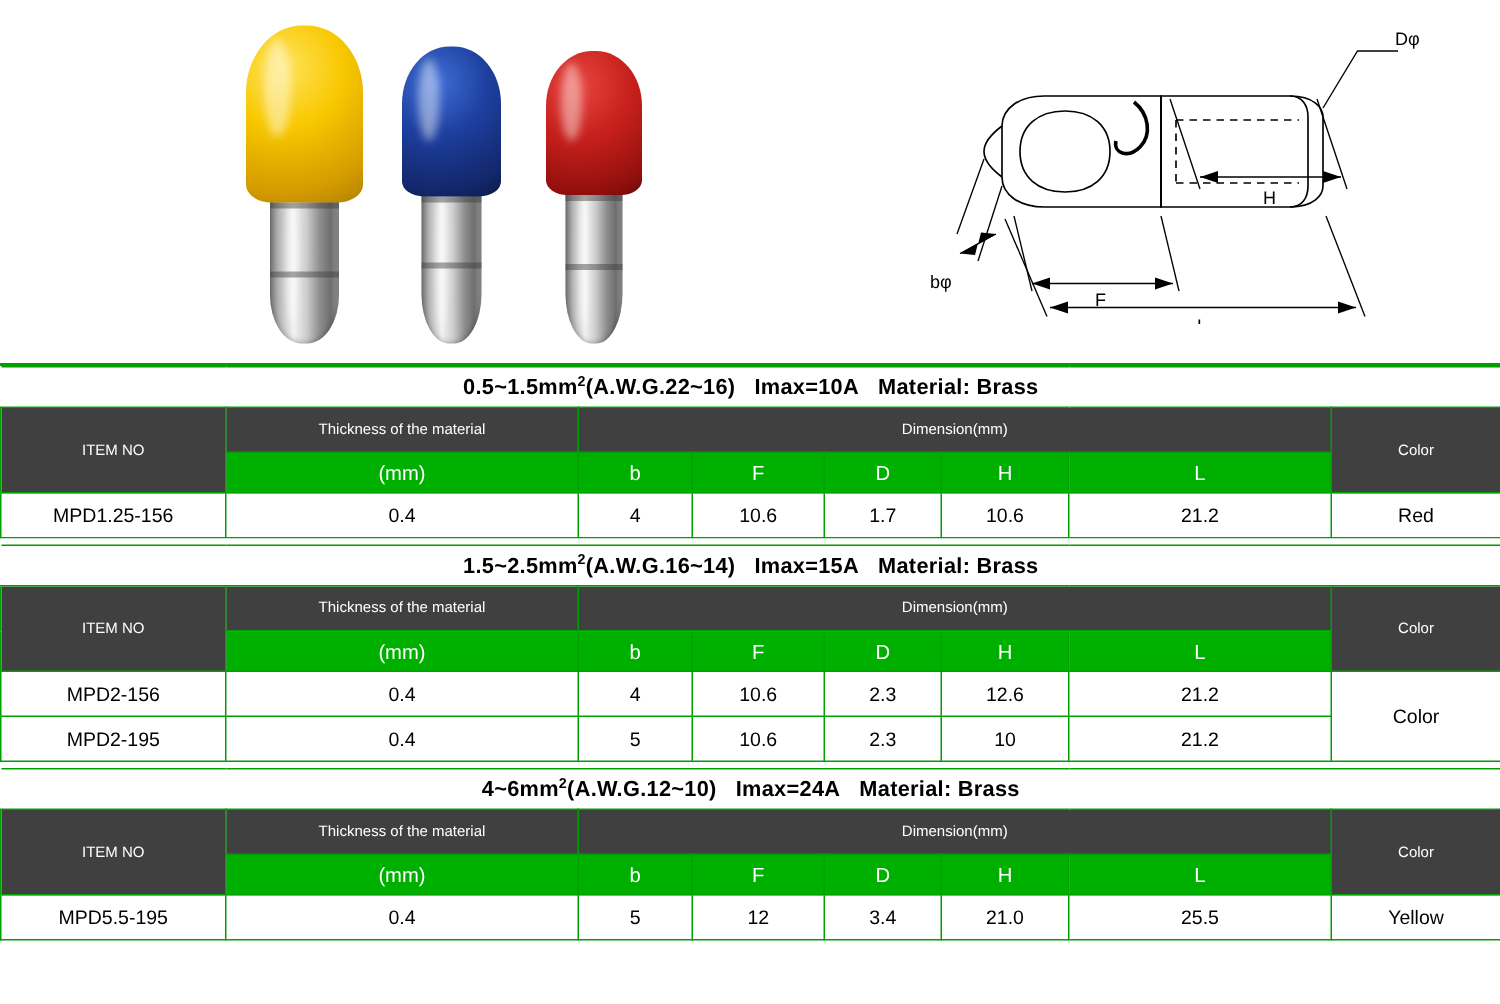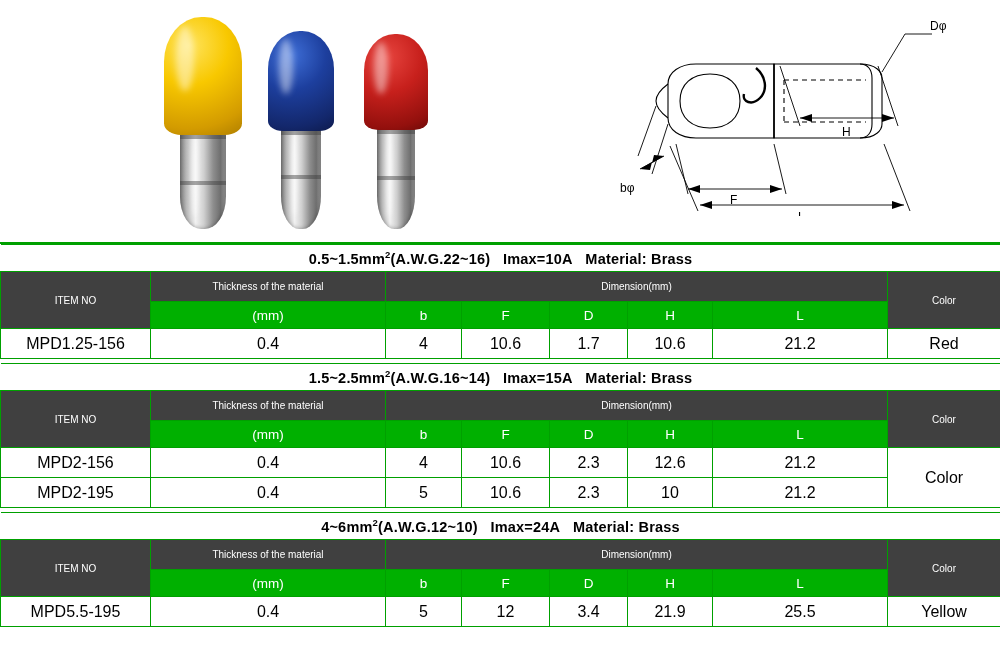--- a/index.html
+++ b/index.html
@@ -140,21 +140,21 @@
   .hdr2 td {
     background: #00b000;
     color: #ffffff;
     font-weight: normal;
     height: 26px;
     font-size: 13.5px;
   }
   .data td {
     height: 29px;
     background: #ffffff;
-    font-size: 16px;
+    font-size: 13px;
   }
   .sup { font-size: 9.5px; vertical-align: super; }
   .gap { height: 4px; background: #ffffff; }
 
   
   col.c-item { width: 150px; }
   col.c-thick { width: 235px; }
   col.c-b { width: 76px; }
   col.c-f { width: 88px; }
   col.c-d { width: 78px; }
@@ -404,21 +404,21 @@
           <td>D</td>
           <td>H</td>
           <td>L</td>
         </tr>
         <tr class="data">
           <td>MPD5.5-195</td>
           <td>0.4</td>
           <td>5</td>
           <td>12</td>
           <td>3.4</td>
-          <td>21.9</td>
+          <td>21.0</td>
           <td>25.5</td>
           <td>Yellow</td>
         </tr>
       </tbody>
     </table>
   </div>
 
 </div>
 
 </body></html>

